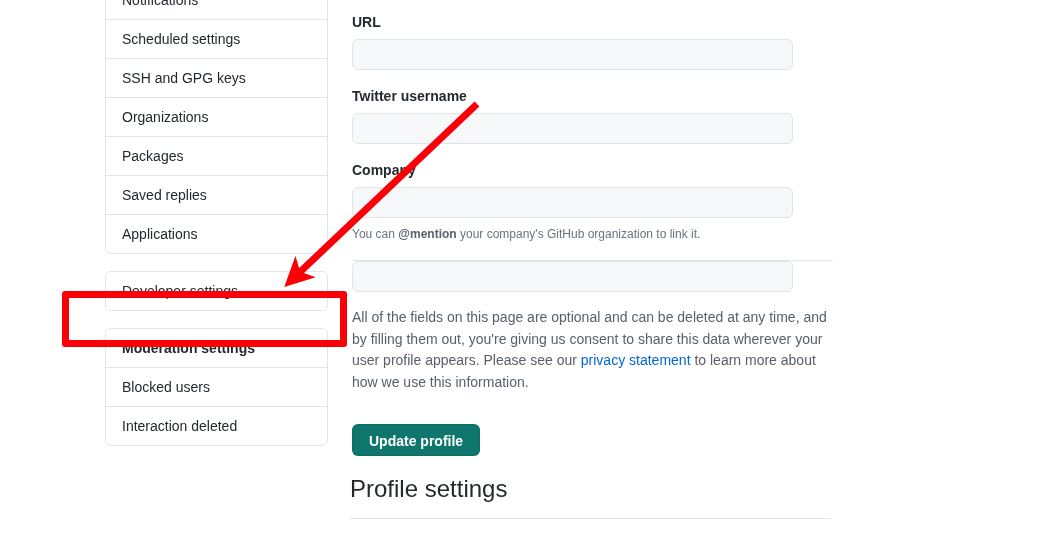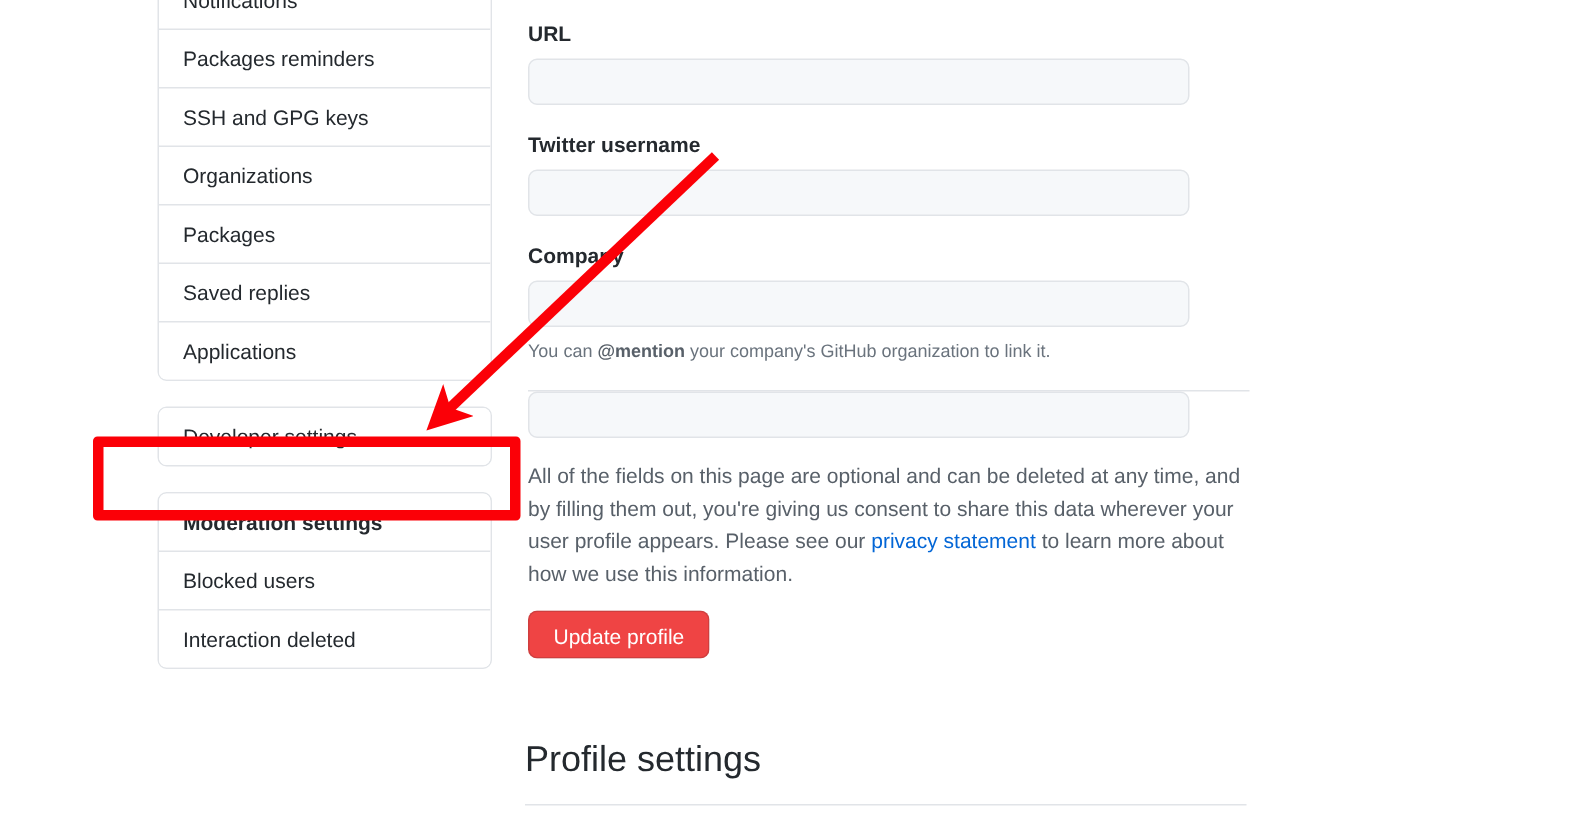--- a/index.html
+++ b/index.html
@@ -109,31 +109,31 @@
     line-height: 1.55;
     width: 475px;
     margin: 15px 0 0 0;
   }
   .consent a {
     color: #0366d6;
     text-decoration: none;
   }
   .btn-primary {
     display: inline-block;
-    margin-top: 13px;
+    margin-top: 30px;
     padding: 0 16px;
     height: 32px;
     line-height: 32px;
-    background: #ef4444;
+    background: #0f766e;
     color: #ffffff;
     border: 1px solid rgba(27,31,35,.15);
     border-radius: 6px;
     font-family: "Liberation Sans", sans-serif;
     font-size: 14px;
-    font-weight: normal;
+    font-weight: bold;
     cursor: pointer;
   }
 
   .section-title {
     font-size: 24px;
     font-weight: normal;
     color: #24292e;
     margin: 0;
     padding: 0;
     line-height: 1;
@@ -141,21 +141,21 @@
   .section-rule {
     height: 1px;
     background: #e1e4e8;
     border: 0;
     width: 481px;
     margin: 17px 0 0 0;
   }
   .profile-settings-block {
     position: absolute;
     left: 350px;
-    top: 495px;
+    top: 477px;
     width: 482px;
   }
 
   
   .annot-layer {
     position: absolute;
     left: 0; top: 0;
     width: 1048px; height: 550px;
     pointer-events: none;
   }
@@ -171,21 +171,21 @@
     background: transparent;
   }
 </style>
 </head>
 <body>
 
 <div class="sidebar">
 
   <div class="nav-group">
     <div class="nav-item">Notifications</div>
-    <div class="nav-item">Packages reminders</div>
+    <div class="nav-item">Scheduled settings</div>
     <div class="nav-item">SSH and GPG keys</div>
     <div class="nav-item">Organizations</div>
     <div class="nav-item">Packages</div>
     <div class="nav-item">Saved replies</div>
     <div class="nav-item">Applications</div>
   </div>
 
   <div class="nav-group single group-developer">
     <div class="nav-item">Developer settings</div>
   </div>

